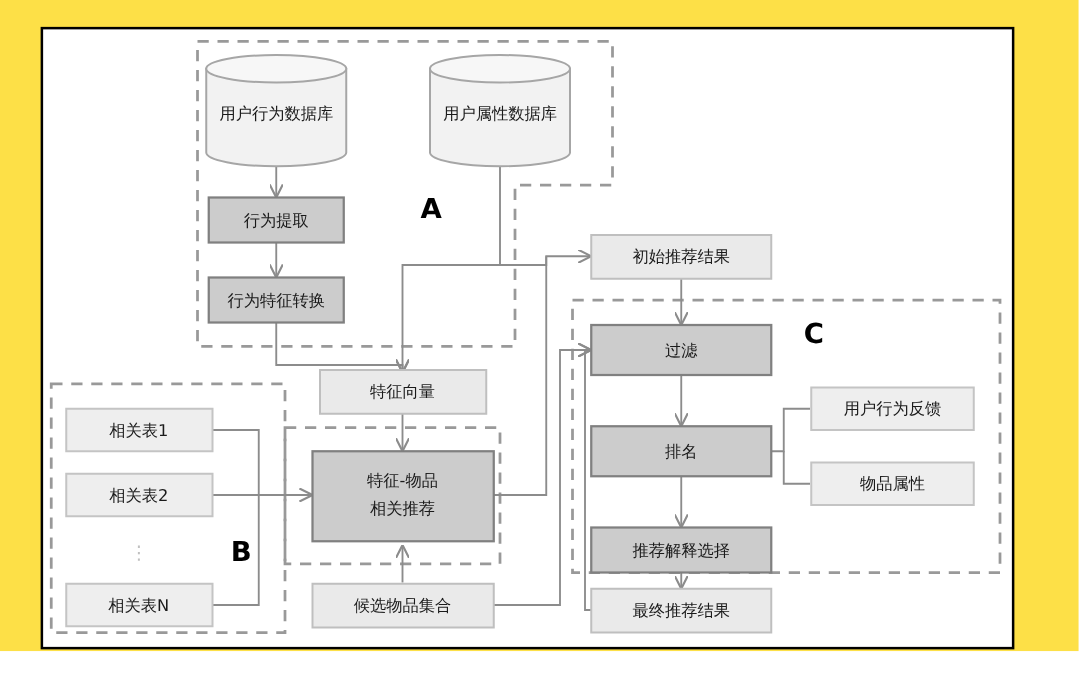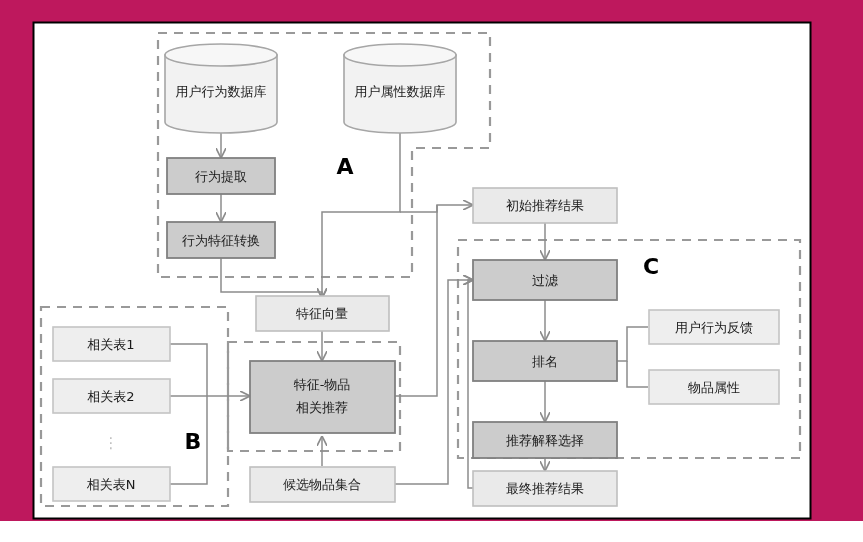--- a/index.html
+++ b/index.html
@@ -5,21 +5,21 @@
   html, body {
     margin: 0;
     padding: 0;
     background: #ffffff;
     font-family: "DejaVu Sans", "Liberation Sans", sans-serif;
   }
   #canvas {
     position: relative;
     width: 863px;
     height: 521px;
-    background: #be185d;
+    background: #fde047;
     overflow: hidden;
   }
   svg#diagram {
     position: absolute;
     left: 0;
     top: 0;
     width: 863px;
     height: 542px;
   }
   .node-label {

